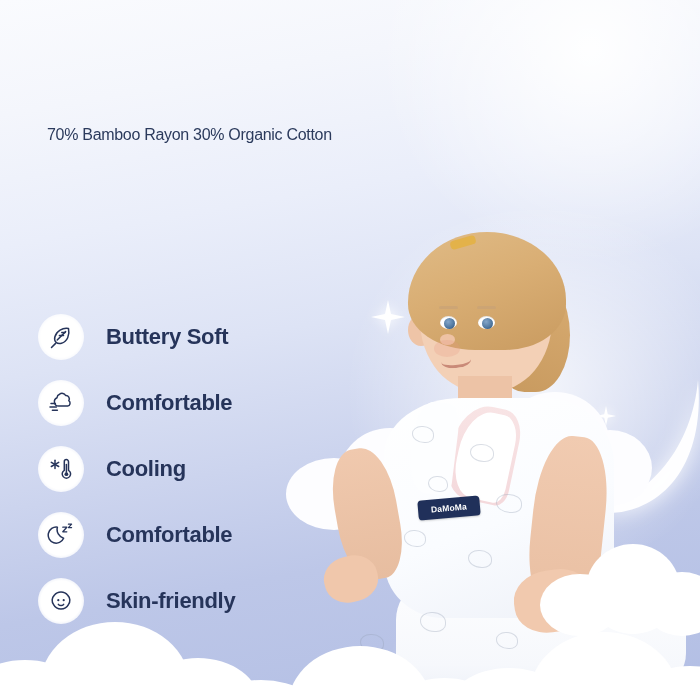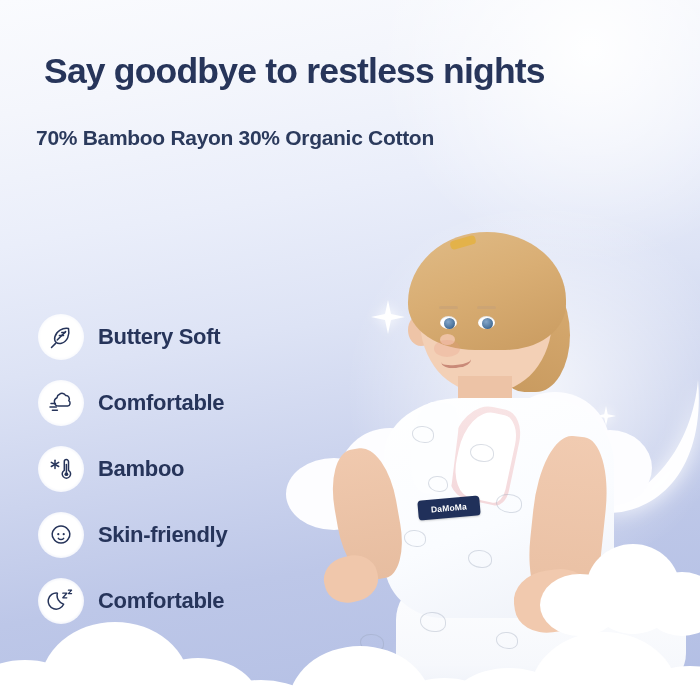--- a/index.html
+++ b/index.html
@@ -265,24 +265,24 @@
     width: 620px;
     color: #27355a;
     font-size: 35.5px;
     font-weight: bold;
     letter-spacing: -0.8px;
     line-height: 1.1;
     white-space: nowrap;
   }
   .subhead {
     position: absolute;
-    left: 36px; top: 126px;
+    left: 47px; top: 126px;
     color: #2b3a5c;
-    font-size: 21px;
-    font-weight: bold;
+    font-size: 16px;
+    font-weight: normal;
     letter-spacing: -0.3px;
     white-space: nowrap;
   }
   .tagline {
     position: absolute;
     left: 44px; top: 196px;
     color: #31405f;
     font-size: 20px;
     line-height: 1.48;
     letter-spacing: -0.1px;
@@ -305,21 +305,21 @@
     width: 46px; height: 46px;
     flex: 0 0 46px;
     border-radius: 50%;
     background: radial-gradient(circle at 50% 50%, #ffffff 0%, #ffffff 62%, rgba(255,255,255,.55) 82%, rgba(255,255,255,0) 100%);
     display: flex;
     align-items: center;
     justify-content: center;
   }
   .fic svg { display: block; }
   .flabel {
-    margin-left: 14px;
+    margin-left: 22px;
     color: #26345a;
     font-size: 22px;
     font-weight: bold;
     letter-spacing: -0.3px;
     white-space: nowrap;
   }
 </style>
 </head>
 <body>
 
@@ -425,21 +425,20 @@
     <i style="left:0;   top:40px; width:126px; height:88px;"></i>
     <i style="left:84px;top:4px;  width:148px; height:124px;"></i>
     <i style="left:180px;top:38px;width:128px; height:90px;"></i>
   </div>
   <div class="cloud" style="left:540px; top:540px; width:180px; height:96px;">
     <i style="left:0;   top:34px; width:80px;  height:62px;"></i>
     <i style="left:46px;top:4px;  width:94px;  height:90px;"></i>
     <i style="left:104px;top:32px;width:76px;  height:64px;"></i>
   </div>
 
-  <div class="headline">Say goodbye to restless nights</div>
   <div class="subhead">70% Bamboo Rayon 30% Organic Cotton</div>
 
   <div class="features">
 
     <div class="feature">
       <span class="fic">
         <svg width="28" height="28" viewBox="0 0 28 28" fill="none" stroke="#26345a" stroke-width="1.5" stroke-linecap="round" stroke-linejoin="round">
           <path d="M21.5 5.5c-6 -1 -12 2.5 -13.6 8.2c-.6 2.3 -.1 4.3 1.1 5.5c1.2 1.2 3.2 1.7 5.5 1.1C20.2 18.7 23 12 21.5 5.5Z"></path>
           <path d="M8.6 20.4L4.5 24.5"></path>
           <path d="M18.6 8.6L10.2 17"></path>
@@ -466,40 +465,40 @@
       <span class="fic">
         <svg width="28" height="28" viewBox="0 0 28 28" fill="none" stroke="#26345a" stroke-width="1.5" stroke-linecap="round" stroke-linejoin="round">
           <path d="M19.4 4.6a2.1 2.1 0 0 1 2.1 2.1v8.6a4.2 4.2 0 1 1 -4.2 0V6.7a2.1 2.1 0 0 1 2.1 -2.1Z"></path>
           <circle cx="19.4" cy="19.2" r="1.9" fill="#26345a" stroke="none"></circle>
           <path d="M19.4 17.3V9.6"></path>
           <path d="M8 5.2v8.4"></path>
           <path d="M4.3 7.3l7.4 4.2"></path>
           <path d="M11.7 7.3l-7.4 4.2"></path>
         </svg>
       </span>
-      <span class="flabel">Bamboo</span>
+      <span class="flabel">Cooling</span>
+    </div>
+
+    <div class="feature">
+      <span class="fic">
+        <svg width="28" height="28" viewBox="0 0 28 28" fill="none" stroke="#26345a" stroke-width="1.5" stroke-linecap="round" stroke-linejoin="round">
+          <path d="M16.6 17.2A8 8 0 1 1 10.4 6.2a9 9 0 0 0 6.2 11Z"></path>
+          <path d="M15.8 6.2h4l-4 4.6h4" stroke-width="1.3"></path>
+          <path d="M21.4 3.2h3.2l-3.2 3.4h3.2" stroke-width="1.2"></path>
+        </svg>
+      </span>
+      <span class="flabel">Comfortable</span>
     </div>
 
     <div class="feature">
       <span class="fic">
         <svg width="28" height="28" viewBox="0 0 28 28" fill="none" stroke="#26345a" stroke-width="1.5" stroke-linecap="round" stroke-linejoin="round">
           <path d="M7.2 8.4a8.4 8.4 0 0 1 13.6 0a7 7 0 0 1 .6 9.2a8.4 8.4 0 0 1 -14.8 0a7 7 0 0 1 .6 -9.2Z"></path>
           <circle cx="11.3" cy="13.2" r="1.1" fill="#26345a" stroke="none"></circle>
           <circle cx="16.7" cy="13.2" r="1.1" fill="#26345a" stroke="none"></circle>
           <path d="M11.4 17.4a3.6 3.6 0 0 0 5.2 0"></path>
         </svg>
       </span>
       <span class="flabel">Skin-friendly</span>
     </div>
 
-    <div class="feature">
-      <span class="fic">
-        <svg width="28" height="28" viewBox="0 0 28 28" fill="none" stroke="#26345a" stroke-width="1.5" stroke-linecap="round" stroke-linejoin="round">
-          <path d="M16.6 17.2A8 8 0 1 1 10.4 6.2a9 9 0 0 0 6.2 11Z"></path>
-          <path d="M15.8 6.2h4l-4 4.6h4" stroke-width="1.3"></path>
-          <path d="M21.4 3.2h3.2l-3.2 3.4h3.2" stroke-width="1.2"></path>
-        </svg>
-      </span>
-      <span class="flabel">Comfortable</span>
-    </div>
-
   </div>
 </div>
 
 </body></html>

